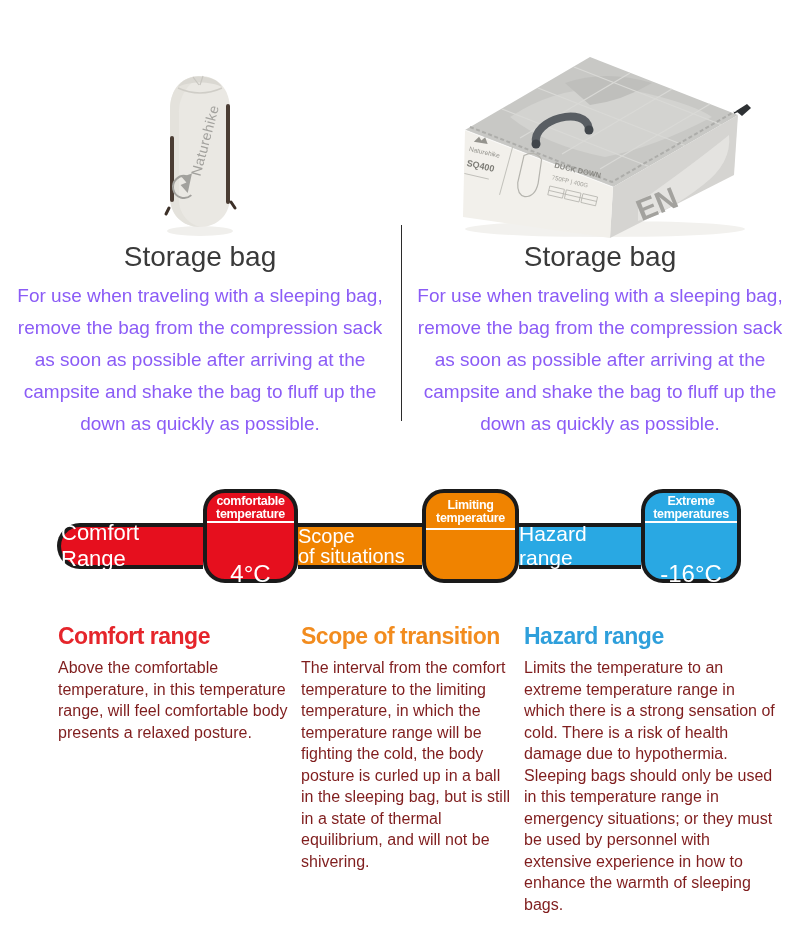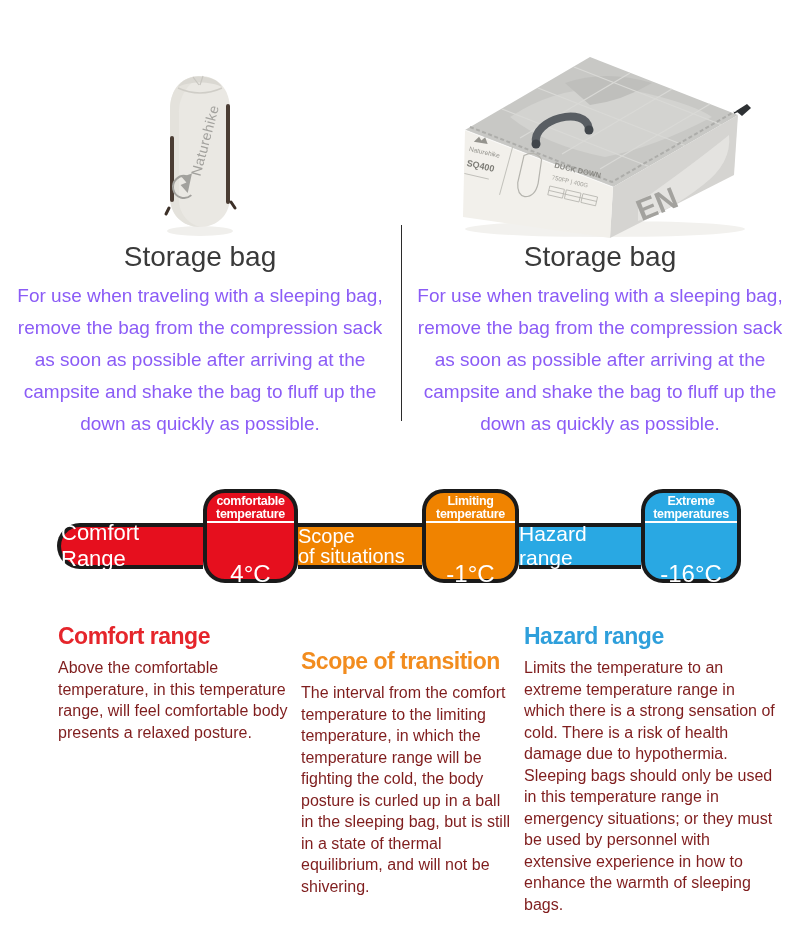--- a/index.html
+++ b/index.html
@@ -52,21 +52,21 @@
   }
   .box-temps{
     flex:1;display:flex;flex-direction:column;align-items:center;justify-content:center;
     font-size:24px;line-height:25px;
   }
 
   
   .ranges{display:flex;margin:40px 0 0 58px;}
   .range-col{flex-shrink:0;}
   .range-col.c1{width:235px;margin-right:8px;}
-  .range-col.c2{width:215px;margin-right:8px;margin-top:25px;}
+  .range-col.c2{width:215px;margin-right:8px;}
   .range-col.c3{width:252px;}
   .range-heading{
     margin:0 0 7px 0;font-size:23px;font-weight:700;letter-spacing:-0.5px;white-space:nowrap;
   }
   .range-heading.red{color:#e5252b;}
   .range-heading.orange{color:#f28c1e;}
   .range-heading.blue{color:#2e9fdb;}
   .range-body{margin:0;font-size:16px;line-height:21.5px;color:#7f1d1d;}
 
   svg text{font-family:"Liberation Sans", sans-serif;}
@@ -192,24 +192,20 @@
     <div class="seg seg-orange">
       <span>Scope</span>
       <span>of situations</span>
     </div>
 
     <div class="tallbox box-orange">
       <div class="box-label">
         <span>Limiting</span>
         <span>temperature</span>
       </div>
-      <div class="box-temps">
-        <span>-1°C</span>
-        <span>30.2°F</span>
-      </div>
     </div>
 
     <div class="seg seg-blue">
       <span>Hazard range</span>
     </div>
 
     <div class="tallbox box-blue">
       <div class="box-label">
         <span>Extreme</span>
         <span>temperatures</span>

